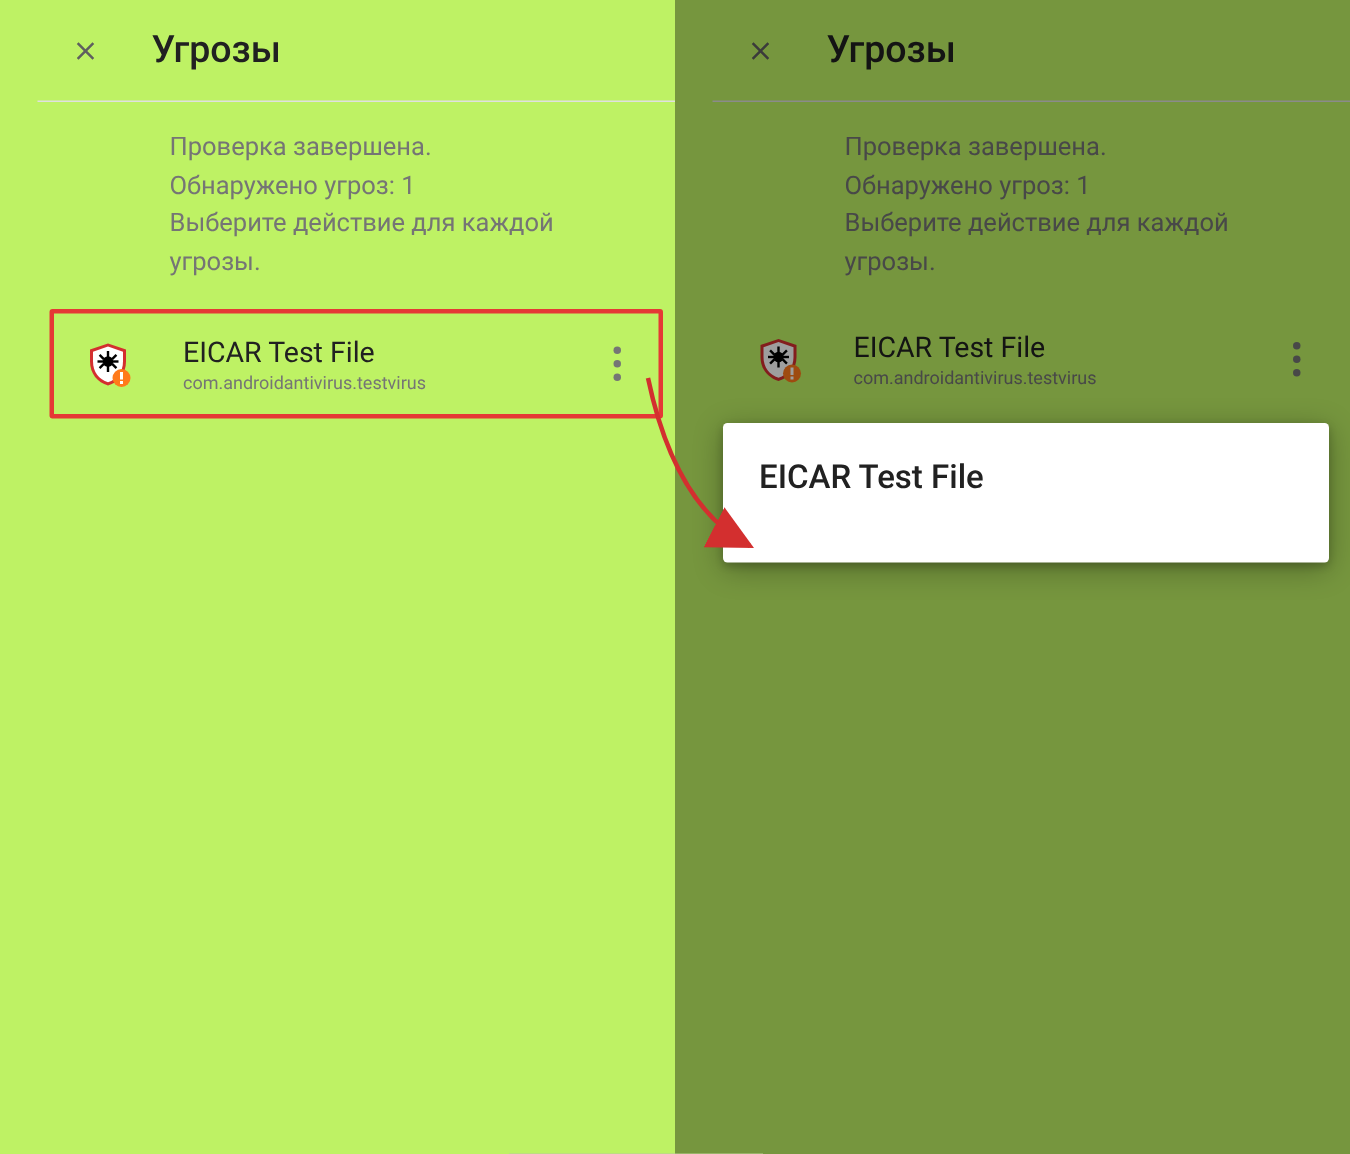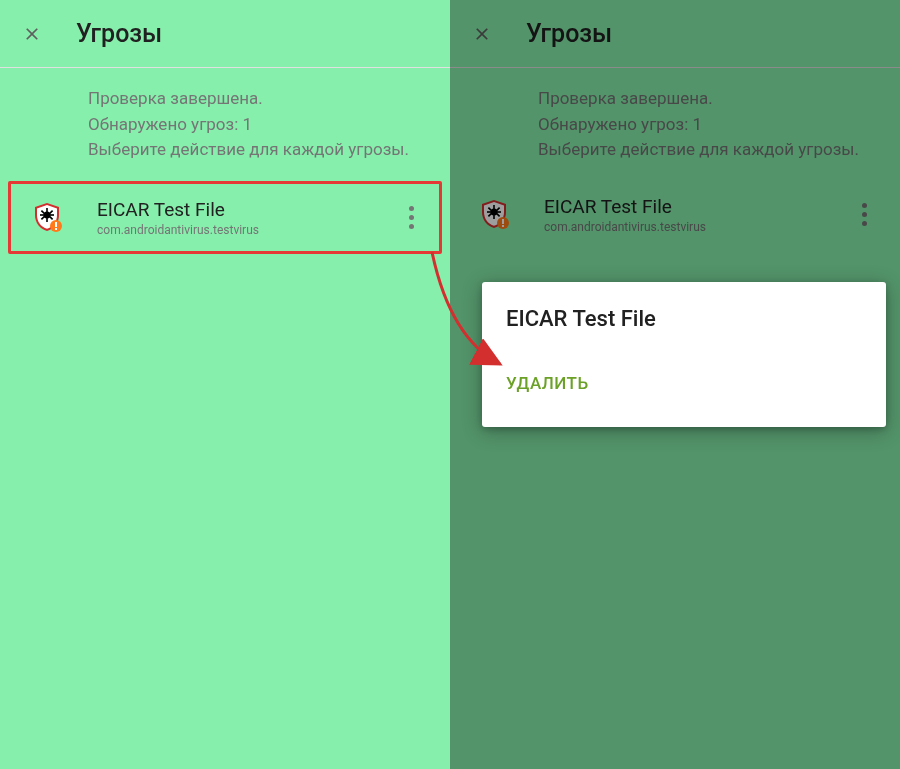--- a/index.html
+++ b/index.html
@@ -12,21 +12,22 @@
       position: relative;
     }
     .container {
       display: flex;
       width: 900px;
       height: 769px;
     }
     .pane {
       flex: 1;
       position: relative;
-      background: #86efac;
+      background: #bef264;
+      padding-left: 25px;
     }
     .pane.right::after {
       content: "";
       position: absolute;
       inset: 0;
       background: rgba(0,0,0,0.38);
       pointer-events: none;
       z-index: 5;
     }
     .header {
@@ -223,21 +224,20 @@
       </div>
       <div class="dots">
           <span></span>
           <span></span>
           <span></span>
         </div>
     </div>
 
     <div class="popup">
       <div class="popup-title">EICAR Test File</div>
-      <div class="popup-action">УДАЛИТЬ</div>
     </div>
   </div>
 
 </div>
 
 <svg class="arrow" style="left:0;top:0;width:900px;height:769px;">
   <defs>
     <marker id="ah" markerWidth="12" markerHeight="12" refX="9" refY="5" orient="auto">
       <path d="M0,0 L10,5 L0,10 Z" fill="#d32f2f"></path>
     </marker>

